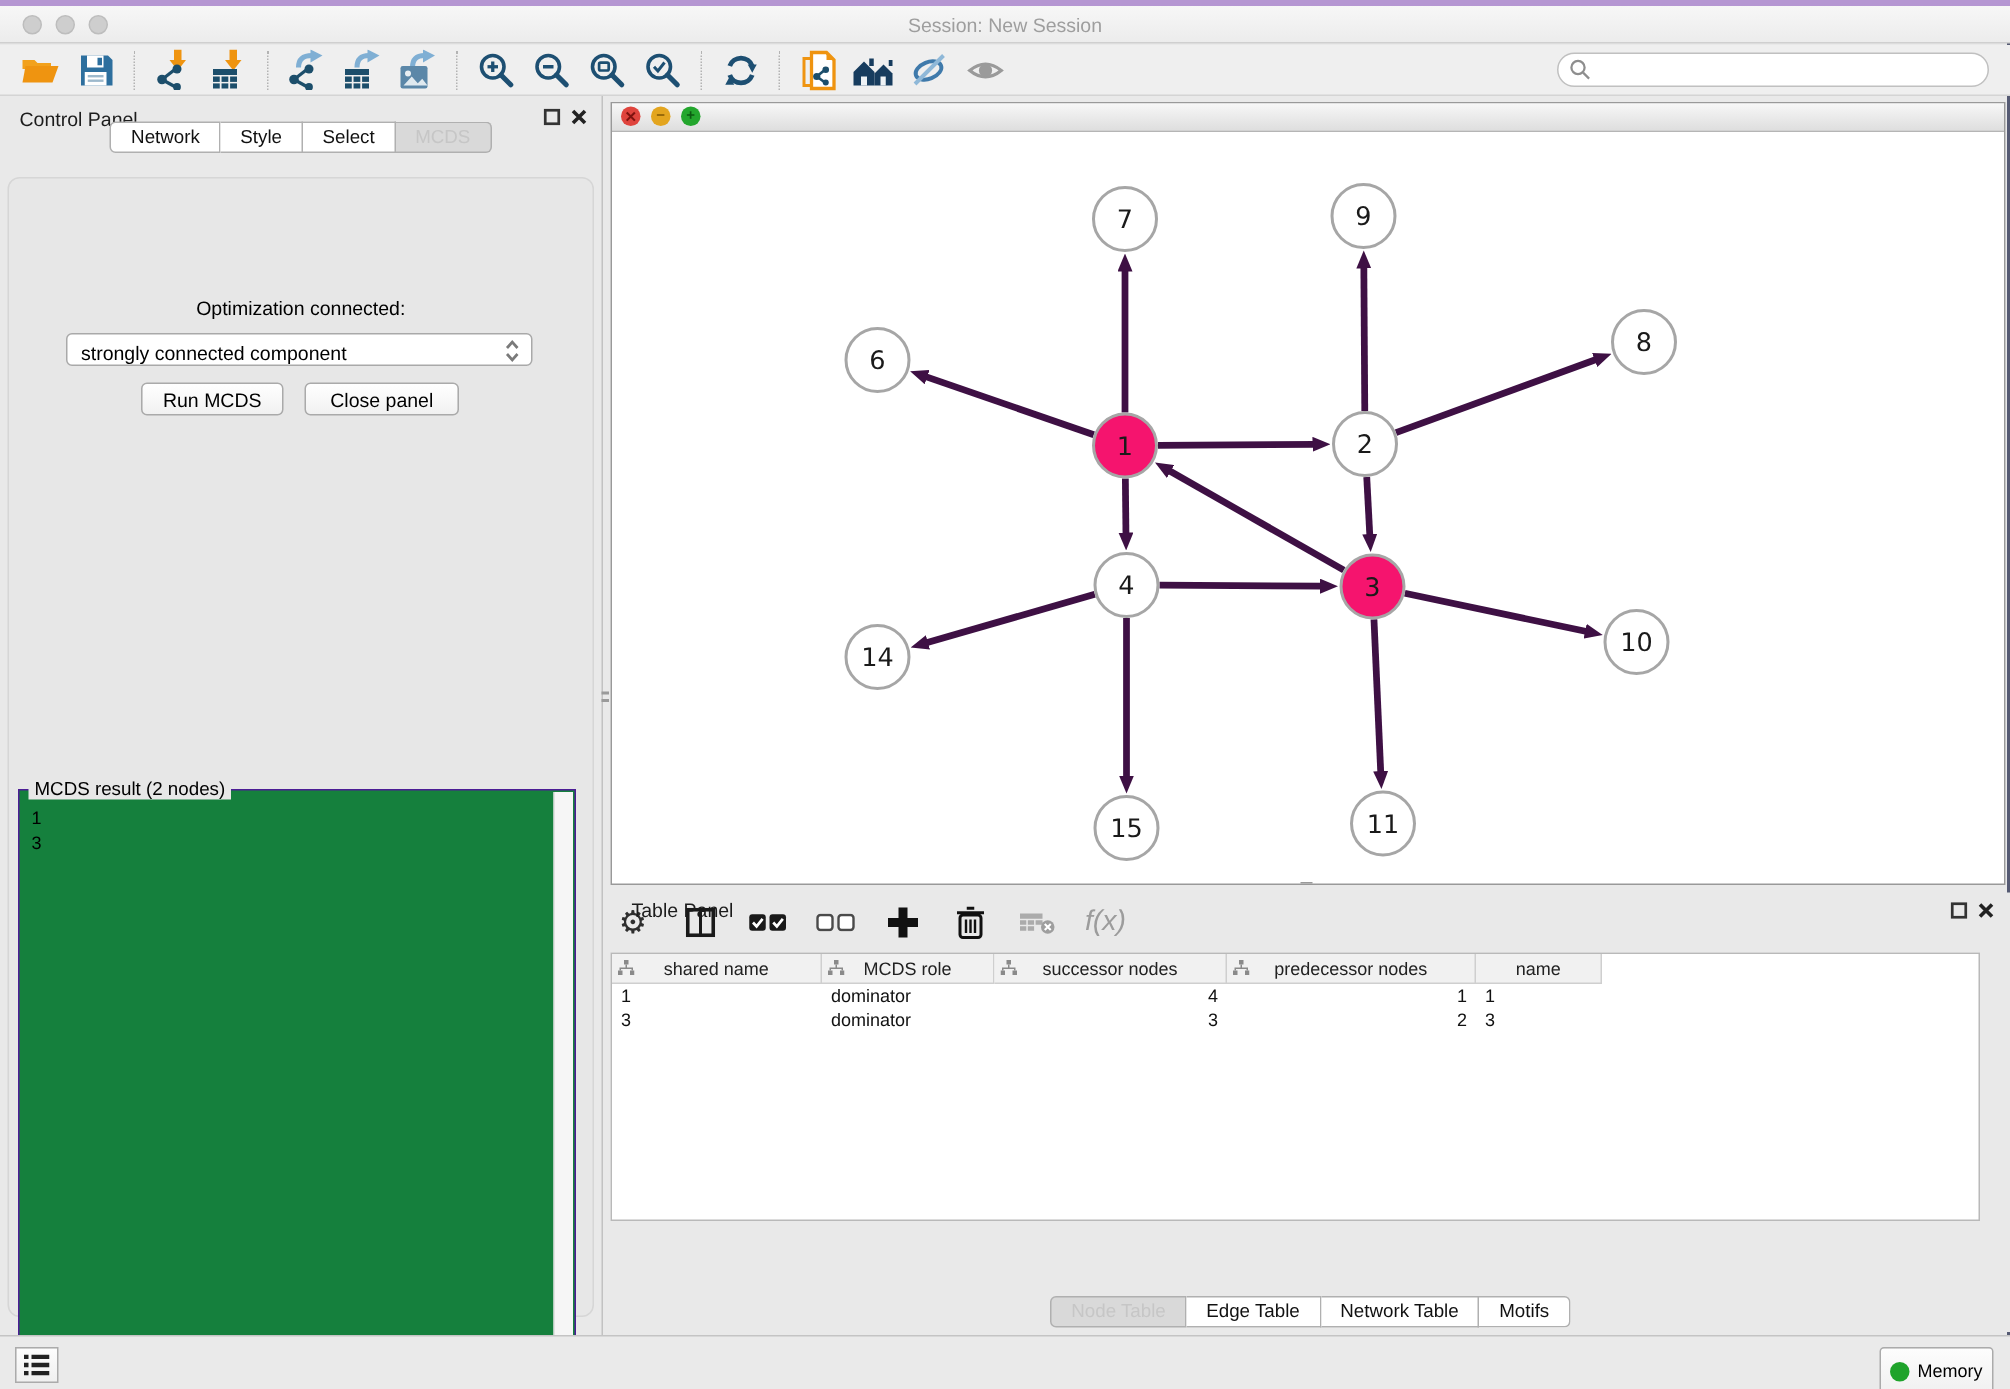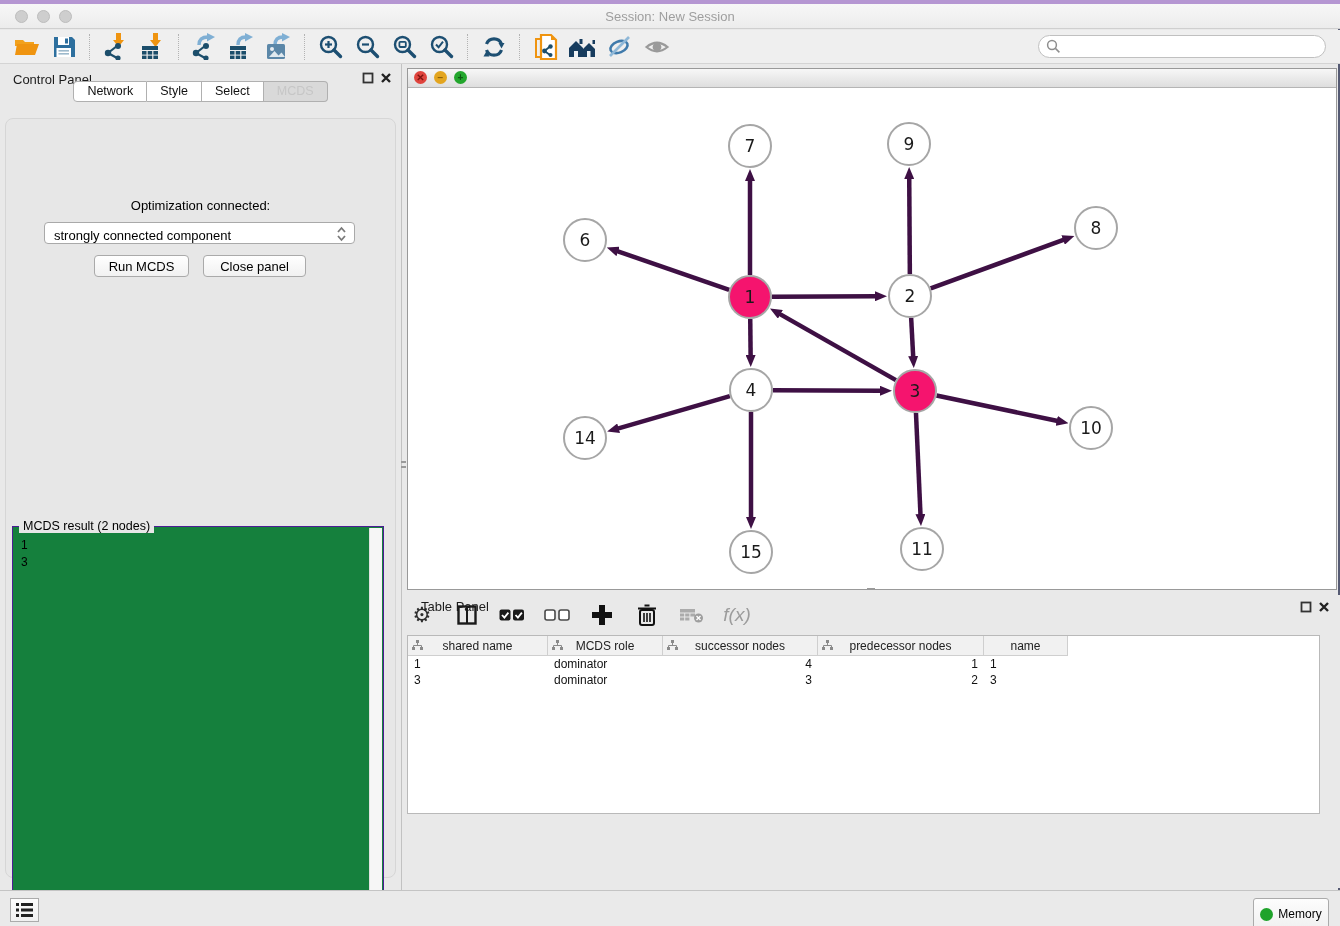--- a/index.html
+++ b/index.html
@@ -491,20 +491,26 @@
         <div class="tr">
           <div class="td" style="width: 140px; text-align: left;">3</div>
           <div class="td" style="width: 115px; text-align: left;">dominator</div>
           <div class="td" style="width: 155px; text-align: right;">3</div>
           <div class="td" style="width: 166px; text-align: right;">2</div>
           <div class="td" style="width: 84px; text-align: left;">3</div>
         </div>
       </div>
   </div>
 
+  <div id="tp-tabs" class="abs">
+      <div class="seg-tab active">Node Table</div>
+      <div class="seg-tab">Edge Table</div>
+      <div class="seg-tab">Network Table</div>
+      <div class="seg-tab">Motifs</div>
+    </div>
 </div>
 
 <div id="status-bar" class="abs">
   <button id="list-btn" class="abs">
     <svg width="17" height="14" viewBox="0 0 17 14">
       <g fill="#222">
           <rect x="0" y="0" width="3" height="3"></rect>
           <rect x="5" y="0" width="12" height="3"></rect>
       <rect x="0" y="5.5" width="3" height="3"></rect>
           <rect x="5" y="5.5" width="12" height="3"></rect>

